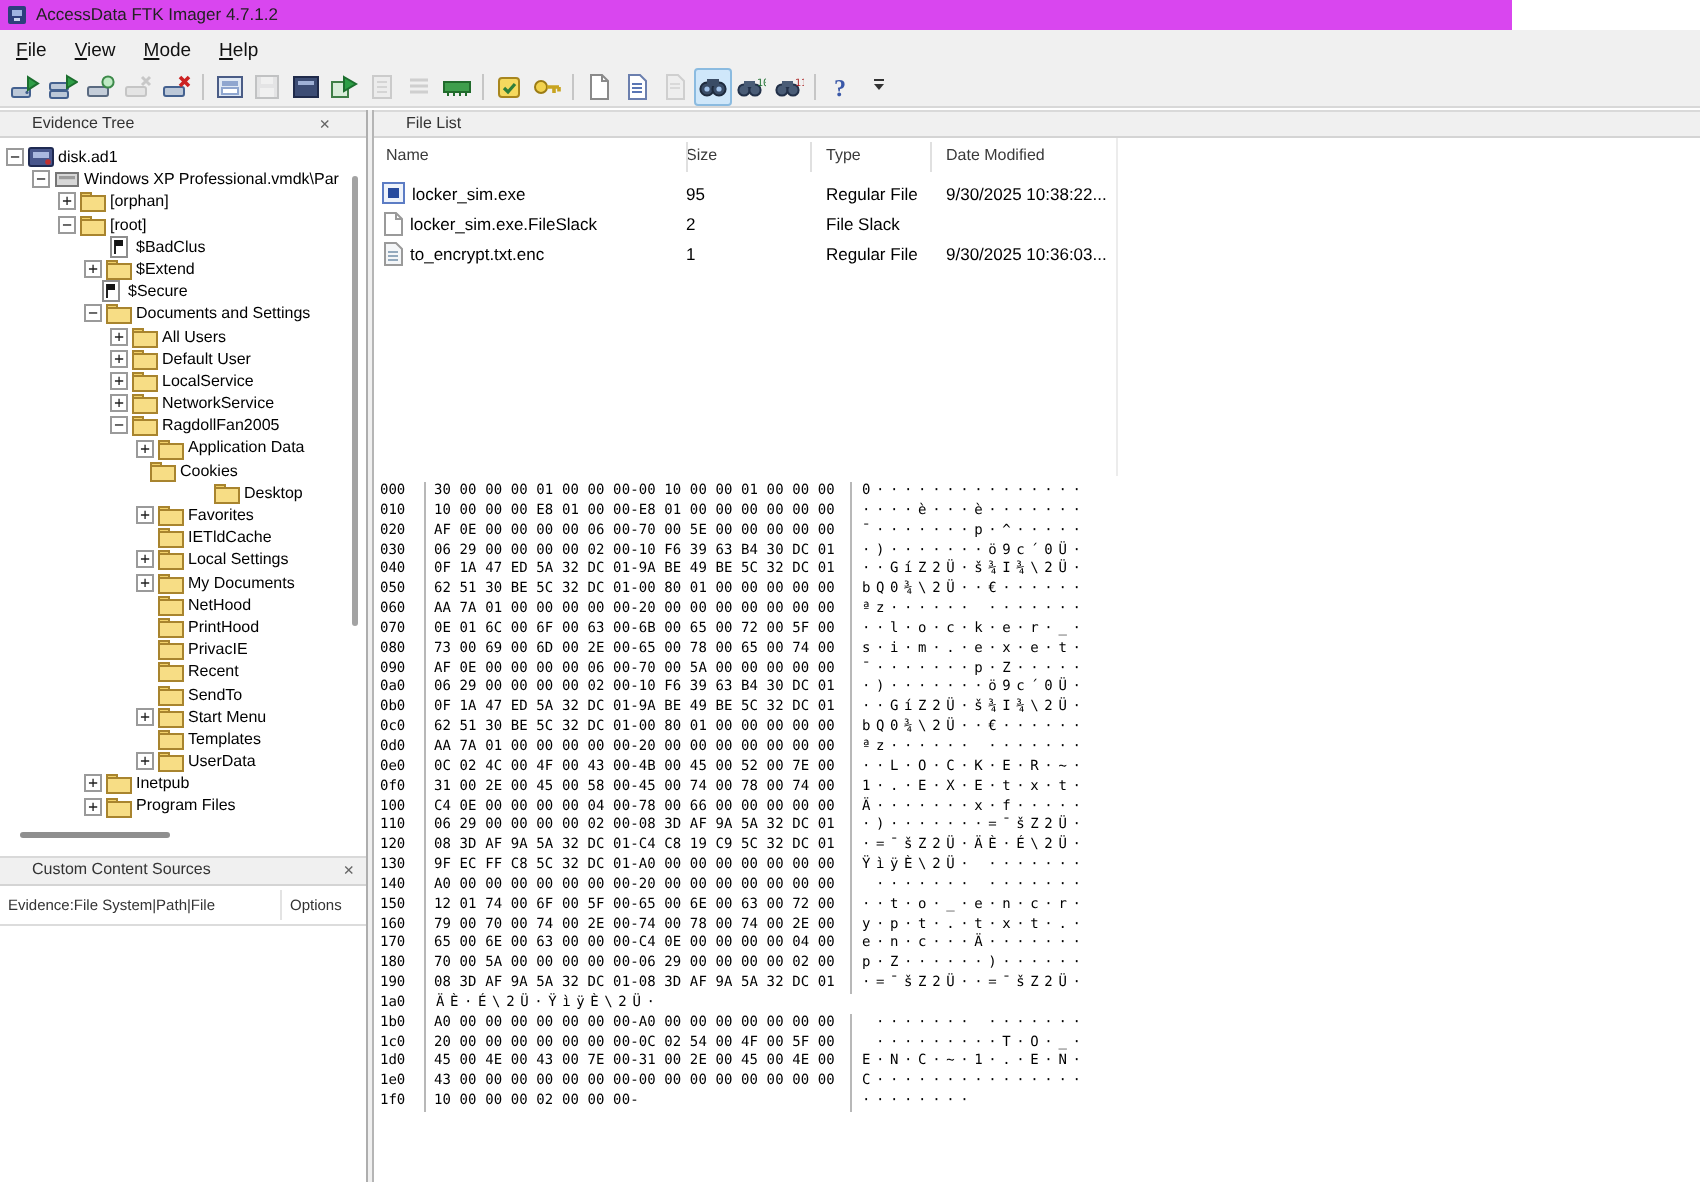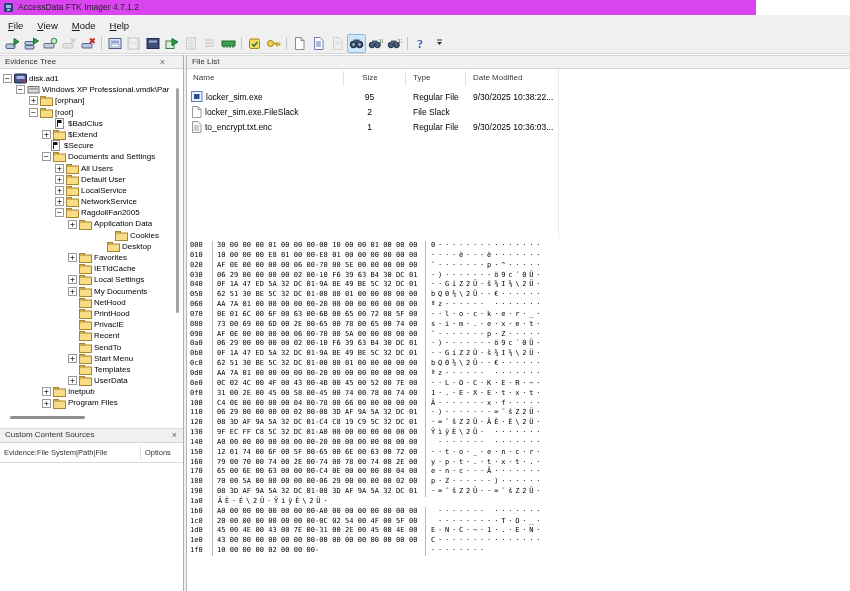--- a/index.html
+++ b/index.html
@@ -14,21 +14,21 @@
   .menu-item:first-child{margin-left:1px;}
   .menu-item u{text-decoration:underline;}
   .toolbar{position:absolute;left:0;top:33px;width:850px;height:21px;background:#f0f0f0;
            border-bottom:1px solid #d8d8d8;display:flex;align-items:center;padding-left:3px;box-sizing:border-box;}
   .tbtn{width:17px;height:17px;display:flex;align-items:center;justify-content:center;border:1px solid transparent;border-radius:2px;}
   .tbtn.active{background:#cfe7fa;border-color:#8bbbe0;}
   .tbtn.disabled{opacity:.38;filter:grayscale(85%);}
   .tsep{width:1px;height:13px;background:#c6c6c6;margin:0 3px;}
   
   .pane-header{position:absolute;background:#f0f0f0;border-top:1px solid #d9d9d9;border-bottom:1px solid #d4d4d4;
-               font-size:8px;color:#333;line-height:12px;padding-left:5px;box-sizing:border-box;}
+               font-size:8px;color:#333;line-height:12px;padding-left:16px;box-sizing:border-box;}
   .pane-close{position:absolute;top:1px;font-size:9px;color:#666;line-height:11px;}
   
   .tree-body{position:absolute;left:0;top:69px;width:183px;height:353px;background:#fff;overflow:hidden;}
   .tree-row{position:relative;height:11.2px;line-height:11.2px;font-size:8px;white-space:nowrap;overflow:hidden;width:170px;
             display:flex;align-items:center;}
   .exp{display:inline-block;width:9px;height:9px;box-sizing:border-box;border:1px solid #9a9a9a;background:#fff;
        font-size:8px;line-height:7px;text-align:center;color:#222;flex:none;margin-right:2px;font-family:"DejaVu Sans Mono",monospace;}
   .exp-spacer{display:inline-block;width:11px;flex:none;}
   .ticon{display:inline-flex;width:14px;flex:none;align-items:center;}
   .tlabel{padding-left:1px;}
@@ -42,21 +42,21 @@
   .ccs-body{position:absolute;left:0;top:463px;width:183px;height:128px;background:#fff;}
   .splitter{position:absolute;left:183px;top:55px;width:4px;height:536px;background:#f0f0f0;
             border-left:1px solid #aeaeae;border-right:1px solid #b5b5b5;box-sizing:border-box;}
   
   .fl-colheads{position:absolute;left:187px;top:69px;width:663px;height:19px;background:#fff;font-size:8px;color:#3a3a3a;}
   .fl-colheads .hdiv{position:absolute;top:2px;width:1px;height:15px;background:#e0e0e0;}
   .fl-grid-line{position:absolute;left:558px;top:69px;width:1px;height:169px;background:#ececec;}
   .fl-rows{position:absolute;left:187px;top:89px;width:663px;}
   .fl-row{position:relative;height:15px;font-size:8.5px;display:flex;align-items:center;}
   .fl-name{width:156px;padding-left:4px;display:flex;align-items:center;gap:3px;overflow:hidden;white-space:nowrap;box-sizing:border-box;}
-  .fl-size{width:62px;text-align:center;padding-right:9px;box-sizing:border-box;}
+  .fl-size{width:62px;text-align:left;padding-right:9px;box-sizing:border-box;}
   .fl-type{width:60px;padding-left:8px;box-sizing:border-box;}
   .fl-date{width:100px;padding-left:8px;box-sizing:border-box;white-space:nowrap;}
   
   .hex-pane{position:absolute;left:187px;top:241px;width:584px;background:#fff;
             font-family:"DejaVu Sans Mono",monospace;font-size:7px;color:#000;}
   .hex-row{display:flex;height:9.85px;line-height:9.85px;white-space:pre;}
   .hex-off{width:26px;padding-left:3px;border-right:1px solid #b8b8b8;box-sizing:border-box;flex:none;}
   .hex-bytes{width:213px;padding-left:4px;border-right:1px solid #b8b8b8;box-sizing:border-box;flex:none;letter-spacing:0.05px;}
   .hex-ascii{padding-left:5px;letter-spacing:2.8px;}
   svg{display:block;}
@@ -369,21 +369,21 @@
         <div class="tree-row" style="padding-left: 68px;">
           <span class="exp">+</span>
           <span class="ticon">
             <svg width="13" height="11">
               <rect x="0.5" y="1.5" width="5" height="3" fill="#f3d26a" stroke="#a8842e"></rect>
               <rect x="0.5" y="3" width="12" height="7.5" fill="#f7dd85" stroke="#a8842e"></rect>
             </svg>
           </span>
           <span class="tlabel">Application Data</span>
         </div>
-        <div class="tree-row" style="padding-left: 104px;">
+        <div class="tree-row" style="padding-left: 64px;">
           <span class="exp-spacer"></span>
           <span class="ticon">
             <svg width="13" height="11">
               <rect x="0.5" y="1.5" width="5" height="3" fill="#f3d26a" stroke="#a8842e"></rect>
               <rect x="0.5" y="3" width="12" height="7.5" fill="#f7dd85" stroke="#a8842e"></rect>
             </svg>
           </span>
           <span class="tlabel">Cookies</span>
         </div>
         <div class="tree-row" style="padding-left: 96px;">
@@ -552,21 +552,21 @@
   </div>
   <div class="ccs-body"></div>
 
   <div class="splitter"></div>
 
   <div class="pane-header" style="left:187px;top:55px;width:663px;height:14px;">
     <span>File List</span>
   </div>
   <div class="fl-colheads">
     <span style="position:absolute;left:6px;top:4px;">Name</span>
-    <span style="position:absolute;left:156px;top:4px;width:54px;text-align:center;">Size</span>
+    <span style="position:absolute;left:156px;top:4px;width:54px;text-align:left;">Size</span>
     <span style="position:absolute;left:226px;top:4px;">Type</span>
     <span style="position:absolute;left:286px;top:4px;">Date Modified</span>
     <span class="hdiv" style="left:156px;"></span>
     <span class="hdiv" style="left:218px;"></span>
     <span class="hdiv" style="left:278px;"></span>
     <span class="hdiv" style="left:371px;"></span>
   </div>
   <div class="fl-grid-line"></div>
   <div class="fl-rows">
       <div class="fl-row">

